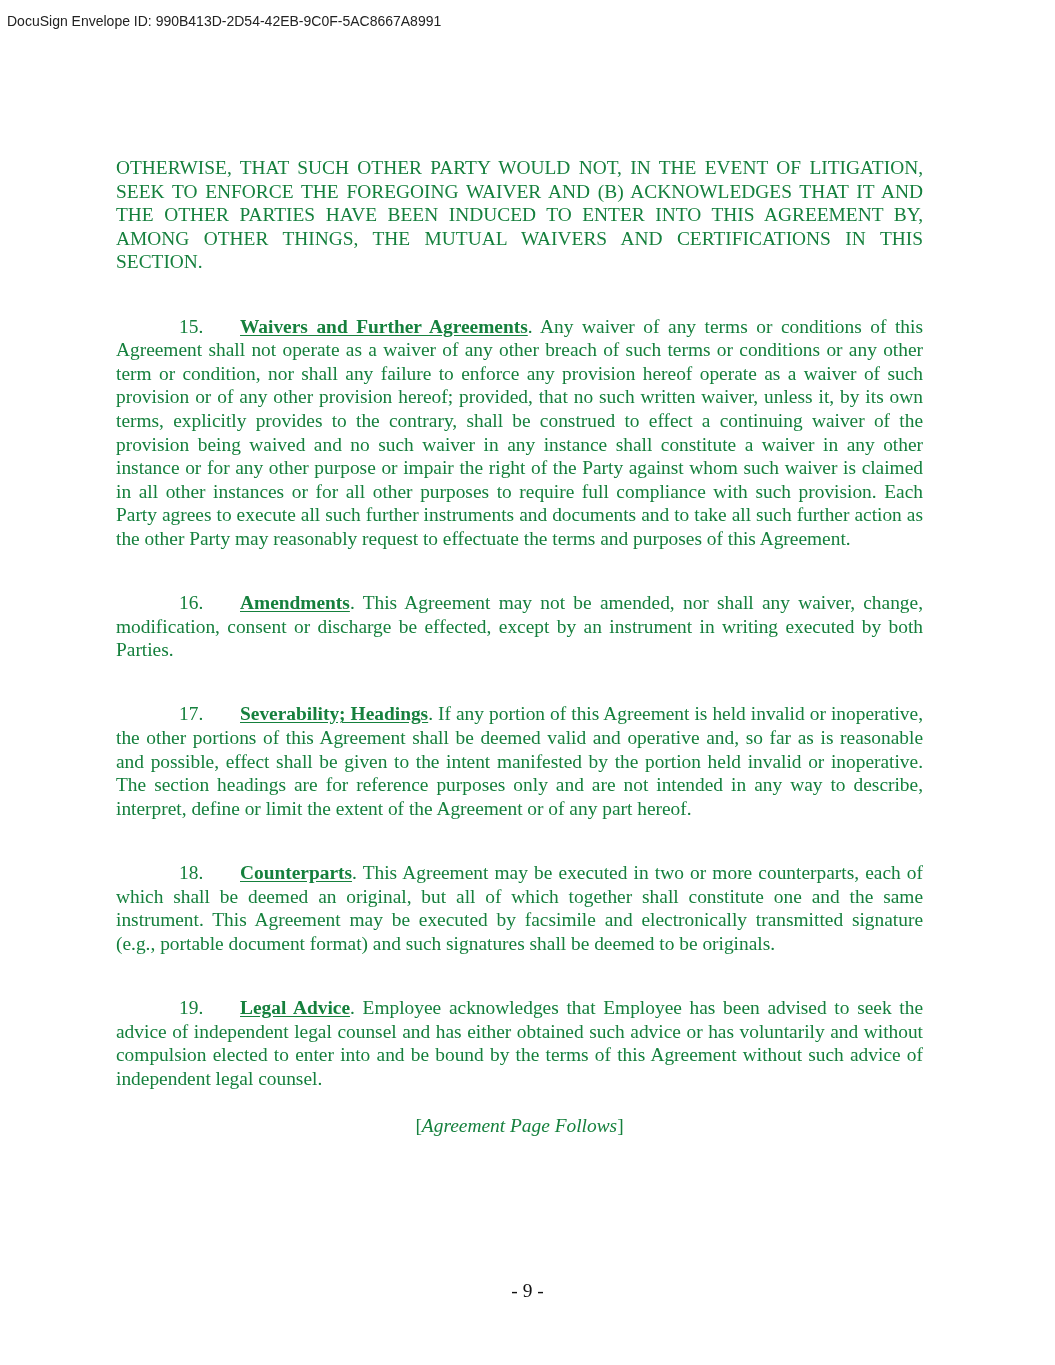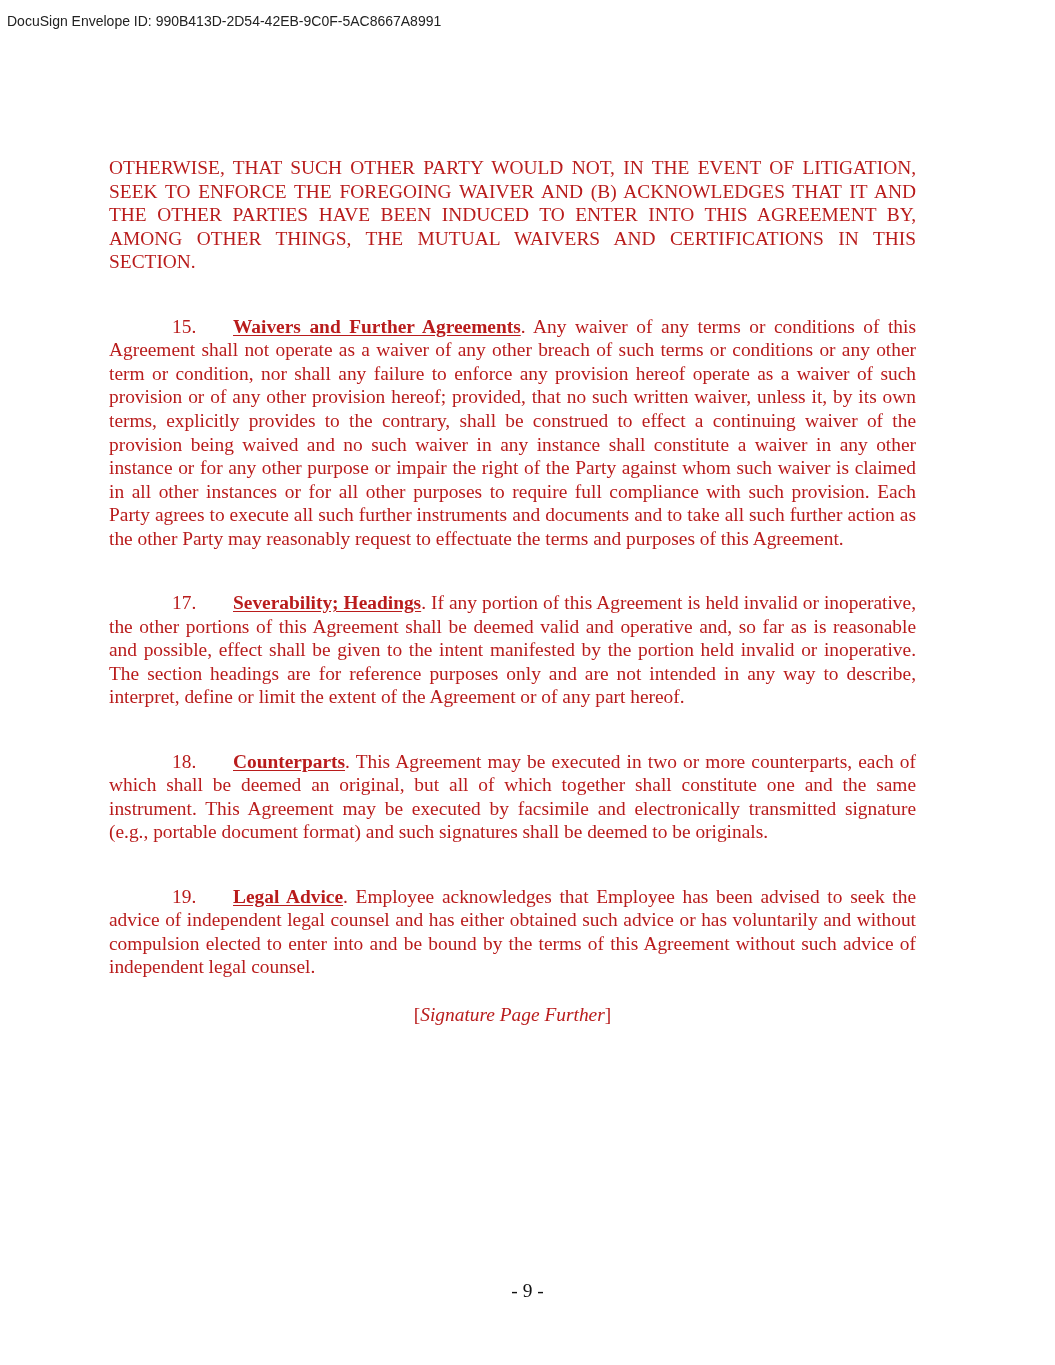--- a/index.html
+++ b/index.html
@@ -2,23 +2,23 @@
 <html><head>
 <meta charset="utf-8">
 <style>
   html, body { margin: 0; padding: 0; background: #ffffff; }
   body { width: 1055px; height: 1365px; position: relative; overflow: hidden; }
   .envelope {
     position: absolute; left: 7px; top: 13px;
     font-family: "Liberation Sans", sans-serif; font-size: 14px; color: #222;
   }
   .page {
-    position: absolute; left: 109px; top: 156px; width: 807px;
+    position: absolute; left: 116px; top: 156px; width: 807px;
     font-family: "Liberation Serif", serif; font-size: 19.4px; line-height: 23.6px;
-    color: #b91c1c; text-align: justify;
+    color: #15803d; text-align: justify;
   }
   .para { margin: 0 0 23.6px 0; }
   .caps { text-align: justify; }
   .indent { padding-left: 63px; }
   .secnum { display: inline-block; width: 61px; margin-top: 17px; }
   .heading { text-decoration: underline; text-underline-offset: 2px; font-weight: bold; }
   .center { text-align: center; }
   .ital { font-style: italic; }
   .pagenum {
     position: absolute; left: 0; width: 1055px; top: 1280px; text-align: center;
@@ -28,23 +28,24 @@
 </head>
 <body>
 
 <div class="envelope">DocuSign Envelope ID: 990B413D-2D54-42EB-9C0F-5AC8667A8991</div>
 
 <div class="page">
   <p class="para caps">OTHERWISE, THAT SUCH OTHER PARTY WOULD NOT, IN THE EVENT OF LITIGATION, SEEK TO ENFORCE THE FOREGOING WAIVER AND (B) ACKNOWLEDGES THAT IT AND THE OTHER PARTIES HAVE BEEN INDUCED TO ENTER INTO THIS AGREEMENT BY, AMONG OTHER THINGS, THE MUTUAL WAIVERS AND CERTIFICATIONS IN THIS SECTION.</p>
 
   <p class="para"><span class="indent"></span><span class="secnum">15.</span><span class="heading">Waivers and Further Agreements</span><span>.  Any waiver of any terms or conditions of this Agreement shall not operate as a waiver of any other breach of such terms or conditions or any other term or condition, nor shall any failure to enforce any provision hereof operate as a waiver of such provision or of any other provision hereof; provided, that no such written waiver, unless it, by its own terms, explicitly provides to the contrary, shall be construed to effect a continuing waiver of the provision being waived and no such waiver in any instance shall constitute a waiver in any other instance or for any other purpose or impair the right of the Party against whom such waiver is claimed in all other instances or for all other purposes to require full compliance with such provision. Each Party agrees to execute all such further instruments and documents and to take all such further action as the other Party may reasonably request to effectuate the terms and purposes of this Agreement.</span></p>
 
+  <p class="para"><span class="indent"></span><span class="secnum">16.</span><span class="heading">Amendments</span><span>. This Agreement may not be amended, nor shall any waiver, change, modification, consent or discharge be effected, except by an instrument in writing executed by both Parties.</span></p>
 
   <p class="para"><span class="indent"></span><span class="secnum">17.</span><span class="heading">Severability; Headings</span><span>. If any portion of this Agreement is held invalid or inoperative, the other portions of this Agreement shall be deemed valid and operative and, so far as is reasonable and possible, effect shall be given to the intent manifested by the portion held invalid or inoperative. The section headings are for reference purposes only and are not intended in any way to describe, interpret, define or limit the extent of the Agreement or of any part hereof.</span></p>
 
   <p class="para"><span class="indent"></span><span class="secnum">18.</span><span class="heading">Counterparts</span><span>. This Agreement may be executed in two or more counterparts, each of which shall be deemed an original, but all of which together shall constitute one and the same instrument. This Agreement may be executed by facsimile and electronically transmitted signature (e.g., portable document format) and such signatures shall be deemed to be originals.</span></p>
 
   <p class="para"><span class="indent"></span><span class="secnum">19.</span><span class="heading">Legal Advice</span><span>. Employee acknowledges that Employee has been advised to seek the advice of independent legal counsel and has either obtained such advice or has voluntarily and without compulsion elected to enter into and be bound by the terms of this Agreement without such advice of independent legal counsel.</span></p>
 
-  <p class="para center"><span>[</span><span class="ital">Signature Page Further</span><span>]</span></p>
+  <p class="para center"><span>[</span><span class="ital">Agreement Page Follows</span><span>]</span></p>
 </div>
 
 <div class="pagenum">- 9 -</div>
 
 </body></html>

